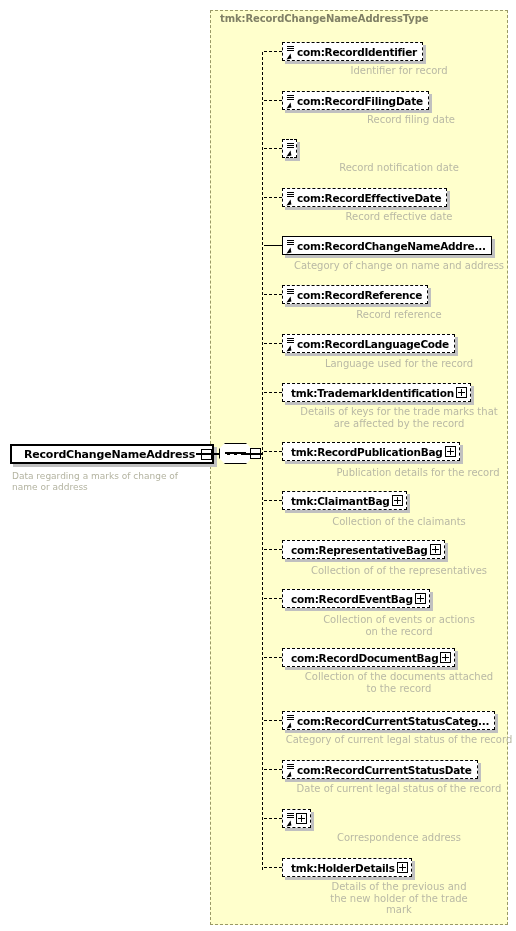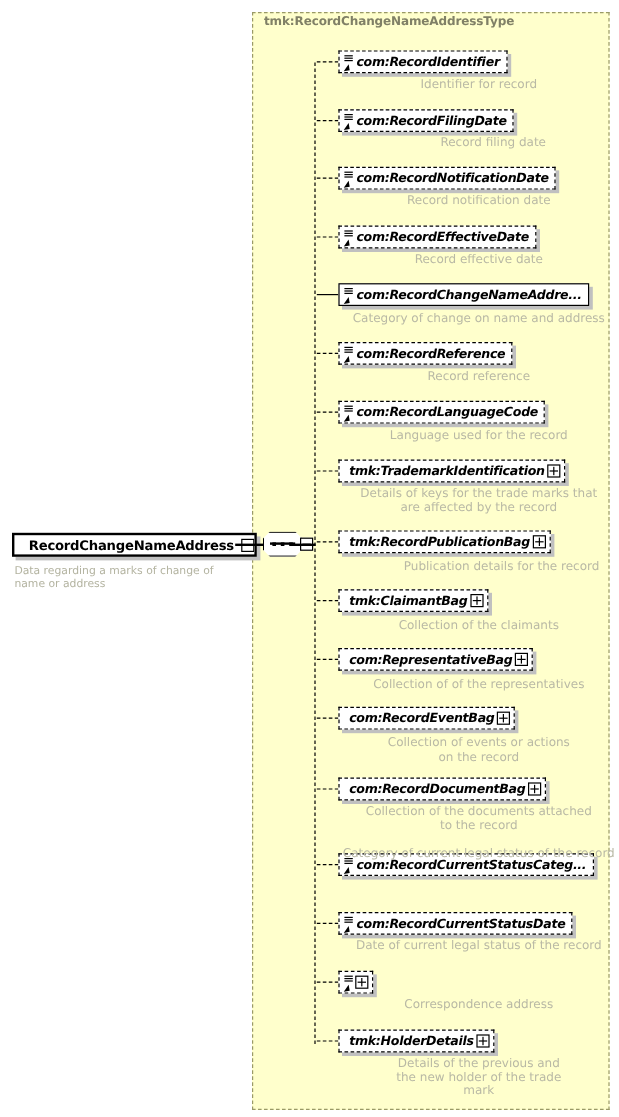--- a/index.html
+++ b/index.html
@@ -165,21 +165,20 @@
   .elbox.optional { border: 1.5px dashed #000000; }
   .elbox.required { border: 1.5px solid #000000; }
 
   .elname {
     font-size: 10.5px;
     font-weight: bold;
     color: #000000;
     white-space: nowrap;
     letter-spacing: -0.25px;
     padding: 0 5px 0 1px;
-    font-style: italic;
   }
   .elname.withexp { padding-right: 2px; }
 
   
   .tglyph {
     position: relative;
     width: 9px; height: 14px;
     flex: 0 0 auto;
     margin-right: 1px;
   }
@@ -278,21 +277,20 @@
     </div>
     <div class="row" style="top: 139px;">
       <div class="stub"></div>
       <div class="elbox optional">
         <span class="tglyph">
           <i></i>
           <i></i>
           <i></i>
           <b></b>
         </span>
-        <span class="elname">com:RecordNotificationDate</span>
       </div>
     </div>
     <div class="row" style="top: 188px;">
       <div class="stub"></div>
       <div class="elbox optional">
         <span class="tglyph">
           <i></i>
           <i></i>
           <i></i>
           <b></b>
@@ -439,18 +437,18 @@
 <div class="caption" style="top: 358px; position: absolute; left: 284px;">Language used for the record</div>
 <div class="caption" style="top: 406px; position: absolute; left: 284px;">Details of keys for the trade marks that
 are affected by the record</div>
 <div class="caption" style="top: 467px; position: absolute; left: 284px; margin-left: 19px;">Publication details for the record</div>
 <div class="caption" style="top: 516px; position: absolute; left: 284px;">Collection of the claimants</div>
 <div class="caption" style="top: 565px; position: absolute; left: 284px;">Collection of of the representatives</div>
 <div class="caption" style="top: 614px; position: absolute; left: 284px;">Collection of events or actions
 on the record</div>
 <div class="caption" style="top: 671px; position: absolute; left: 284px;">Collection of the documents attached
 to the record</div>
-<div class="caption" style="top: 706px; position: absolute; left: 284px;">Category of current legal status of the record</div>
+<div class="caption" style="top: 734px; position: absolute; left: 284px;">Category of current legal status of the record</div>
 <div class="caption" style="top: 783px; position: absolute; left: 284px;">Date of current legal status of the record</div>
 <div class="caption" style="top: 832px; position: absolute; left: 284px;">Correspondence address</div>
 <div class="caption" style="top: 881px; position: absolute; left: 284px;">Details of the previous and
 the new holder of the trade
 mark</div>
 
 </body></html>

